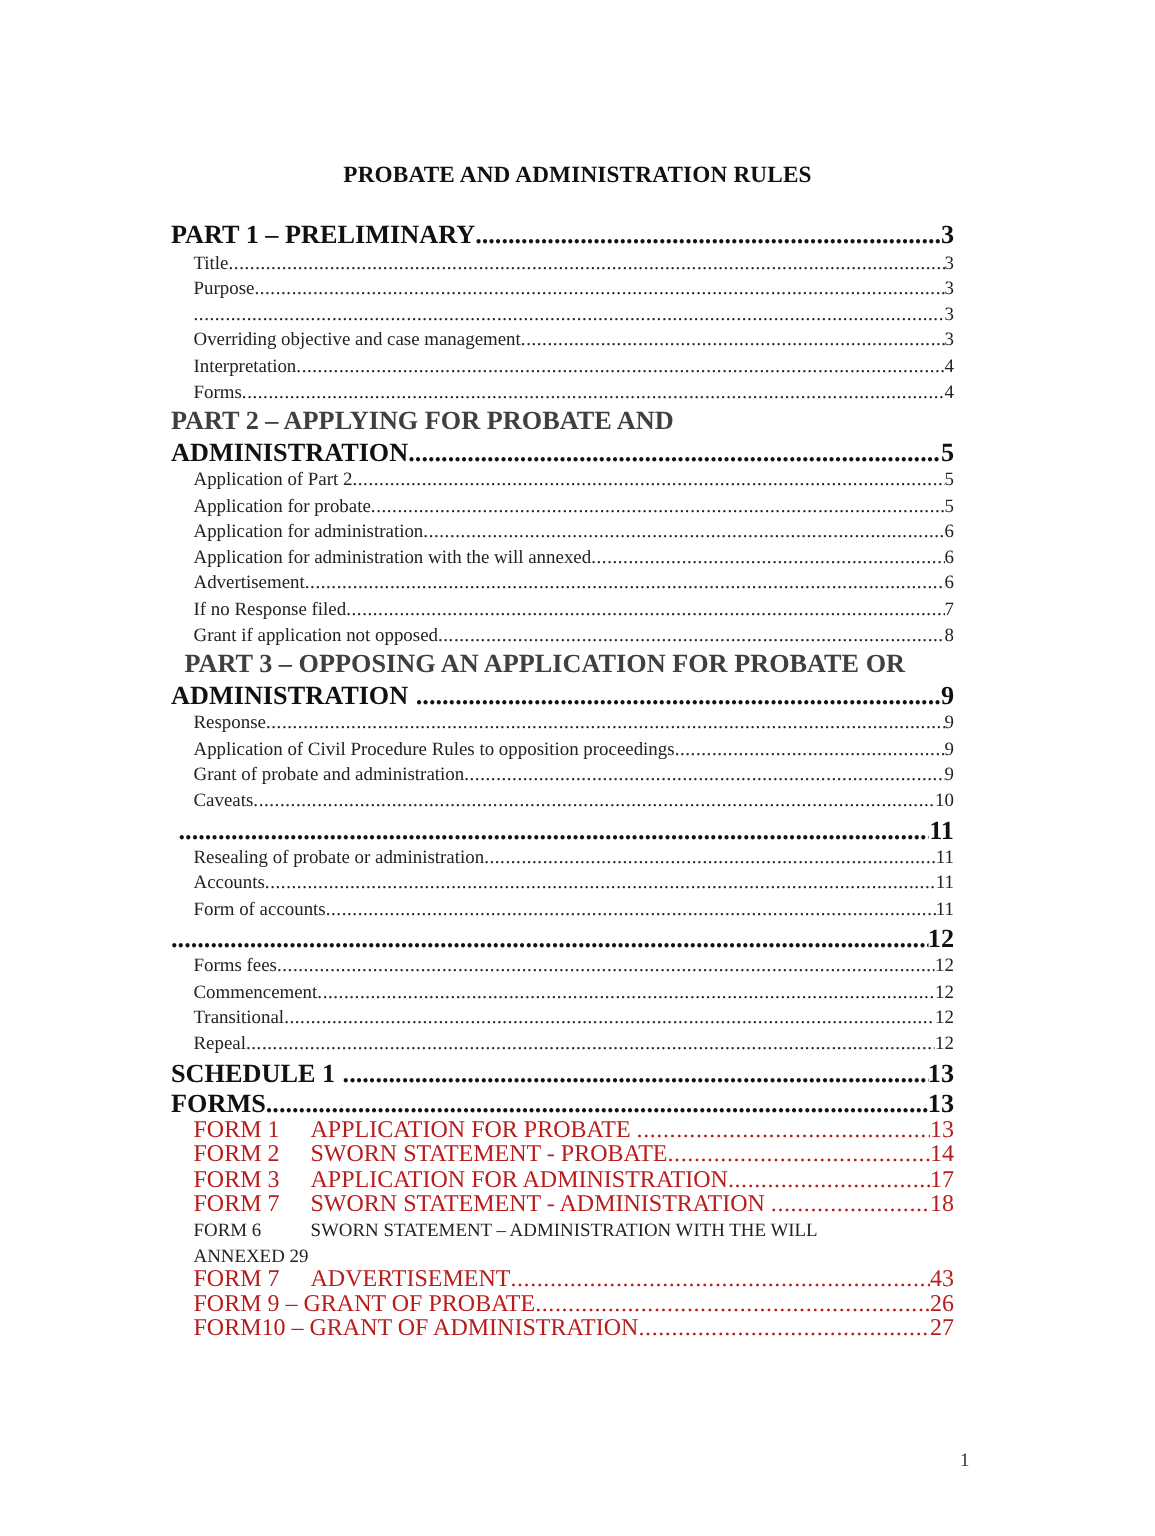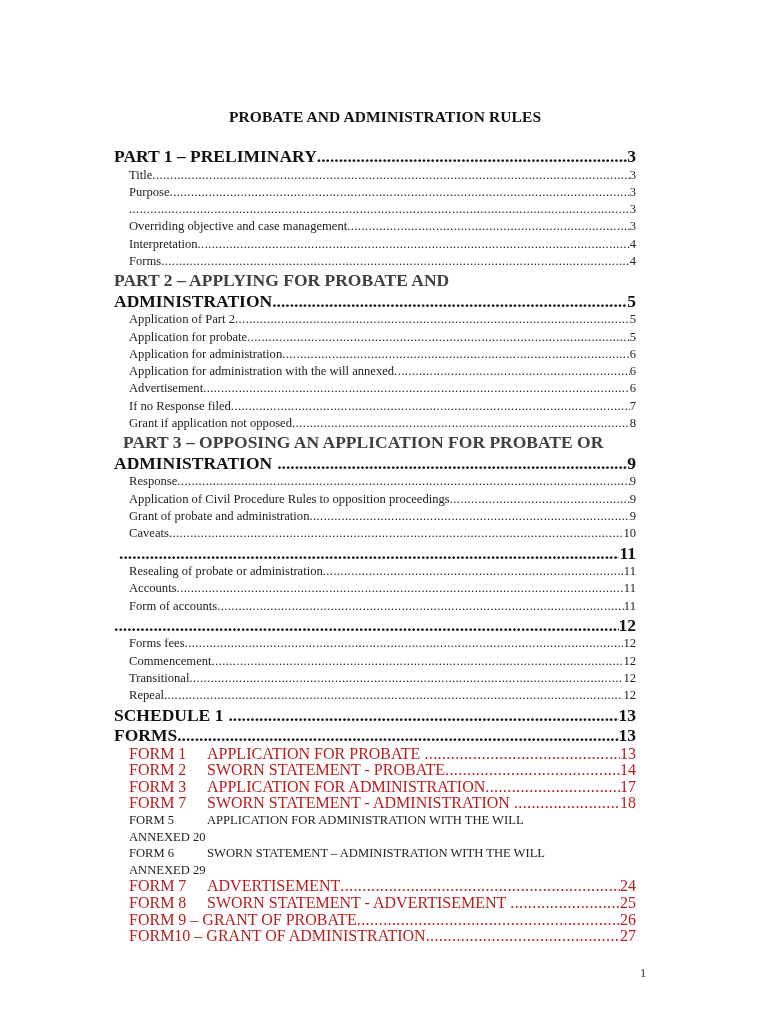--- a/index.html
+++ b/index.html
@@ -294,39 +294,30 @@
       <span class="label"><span class="fnum">FORM 3</span><span>APPLICATION FOR ADMINISTRATION</span></span>
       <span class="leader"></span>
       <span class="page-num">17</span>
     </div>
     <div class="row form-row">
       <span class="label"><span class="fnum">FORM 7</span><span>SWORN STATEMENT - ADMINISTRATION</span></span>
       <span class="leader" style="padding-left:4px;"></span>
       <span class="page-num">18</span>
     </div>
 
-    <div class="form-wrap">
-      <div><span class="fnum">FORM 5</span><span>APPLICATION FOR ADMINISTRATION WITH THE WILL</span></div>
-      <div><span>ANNEXED</span> <span>20</span></div>
-    </div>
 
     <div class="form-wrap">
       <div><span class="fnum">FORM 6</span><span>SWORN STATEMENT – ADMINISTRATION WITH THE WILL</span></div>
       <div><span>ANNEXED</span> <span>29</span></div>
     </div>
 
     <div class="row form-row">
       <span class="label"><span class="fnum">FORM 7</span><span>ADVERTISEMENT</span></span>
       <span class="leader"></span>
-      <span class="page-num">24</span>
-    </div>
-    <div class="row form-row">
-      <span class="label"><span class="fnum">FORM 8</span><span>SWORN STATEMENT - ADVERTISEMENT</span></span>
-      <span class="leader" style="padding-left:4px;"></span>
-      <span class="page-num">25</span>
+      <span class="page-num">43</span>
     </div>
     <div class="row form-row">
       <span class="label">FORM 9 – GRANT OF PROBATE</span>
       <span class="leader"></span>
       <span class="page-num">26</span>
     </div>
     <div class="row form-row">
       <span class="label">FORM10 – GRANT OF ADMINISTRATION</span>
       <span class="leader"></span>
       <span class="page-num">27</span>

